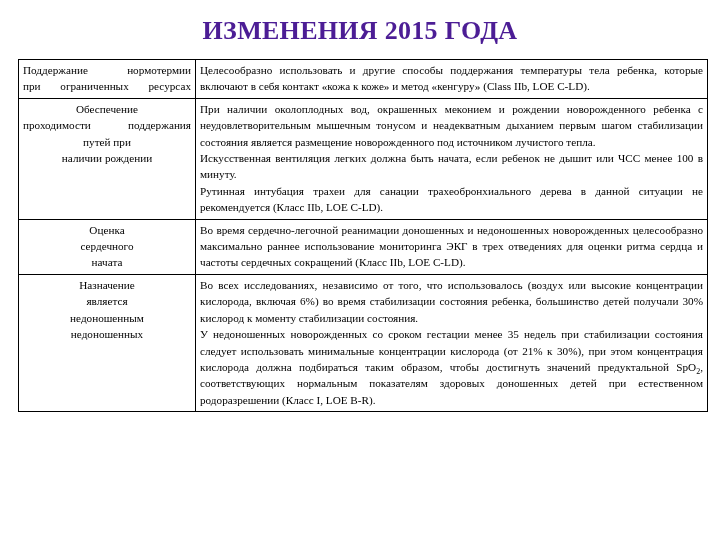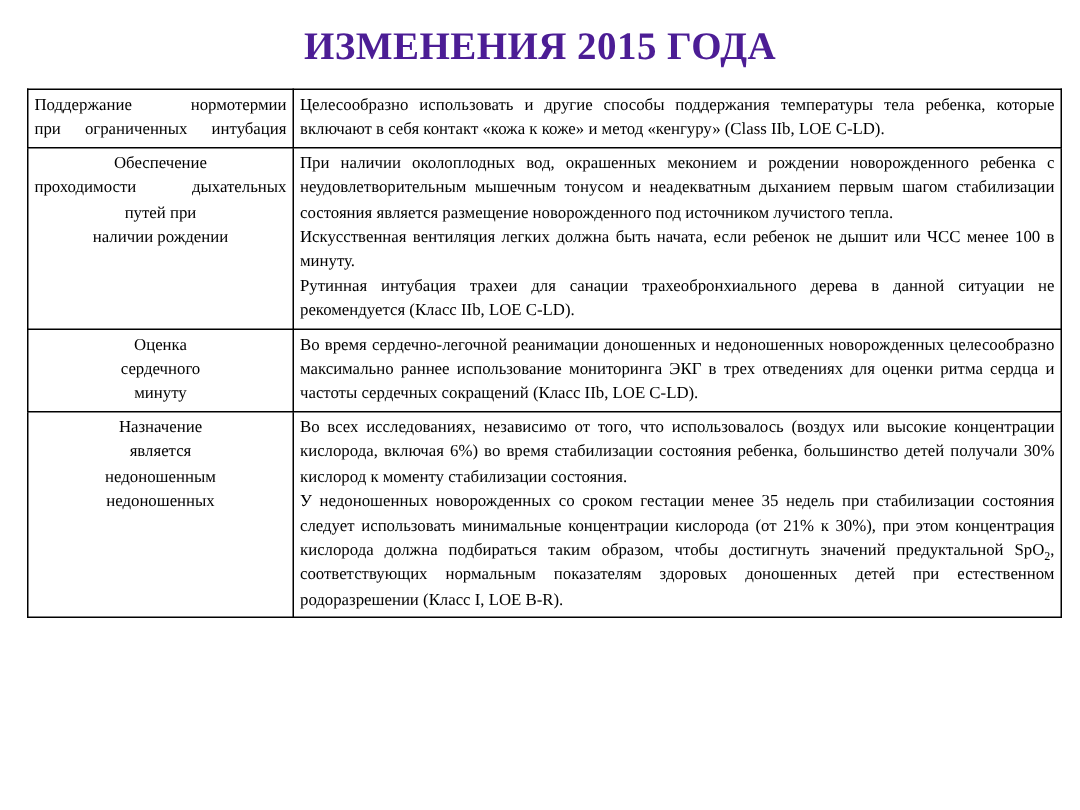--- a/index.html
+++ b/index.html
@@ -91,50 +91,50 @@
   <div class="slide-title">ИЗМЕНЕНИЯ 2015 ГОДА</div>
 
   <div class="table-wrap">
     <table class="content-table">
       <tbody>
 
         <tr>
           <td class="col-left">
             <span class="left-lines">
               <span class="ln stretch">Поддержание нормотермии</span>
-              <span class="ln stretch">при ограниченных интубация</span>
+              <span class="ln stretch">при ограниченных ресурсах</span>
             </span>
           </td>
           <td class="col-right">
             <p>Целесообразно использовать и другие способы поддержания температуры тела ребенка, которые включают в себя контакт «кожа к коже» и метод «кенгуру» (Class IIb, LOE C-LD).</p>
           </td>
         </tr>
 
         <tr>
           <td class="col-left">
             <span class="left-lines">
               <span class="ln">Обеспечение</span>
-              <span class="ln stretch">проходимости дыхательных</span>
+              <span class="ln stretch">проходимости поддержания</span>
               <span class="ln">путей при</span>
               <span class="ln">наличии рождении</span>
             </span>
           </td>
           <td class="col-right">
             <p>При наличии околоплодных вод, окрашенных меконием и рождении новорожденного ребенка с неудовлетворительным мышечным тонусом и неадекватным дыханием первым шагом стабилизации состояния является размещение новорожденного под источником лучистого тепла.</p>
             <p>Искусственная вентиляция легких должна быть начата, если ребенок не дышит или ЧСС менее 100 в минуту.</p>
             <p>Рутинная интубация трахеи для санации трахеобронхиального дерева в данной ситуации не рекомендуется (Класс IIb, LOE C-LD).</p>
           </td>
         </tr>
 
         <tr>
           <td class="col-left">
             <span class="left-lines">
               <span class="ln">Оценка</span>
               <span class="ln">сердечного</span>
-              <span class="ln">минуту</span>
+              <span class="ln">начата</span>
             </span>
           </td>
           <td class="col-right">
             <p>Во время сердечно-легочной реанимации доношенных и недоношенных новорожденных целесообразно максимально раннее использование мониторинга ЭКГ в трех отведениях для оценки ритма сердца и частоты сердечных сокращений (Класс IIb, LOE C-LD).</p>
           </td>
         </tr>
 
         <tr>
           <td class="col-left">
             <span class="left-lines">

